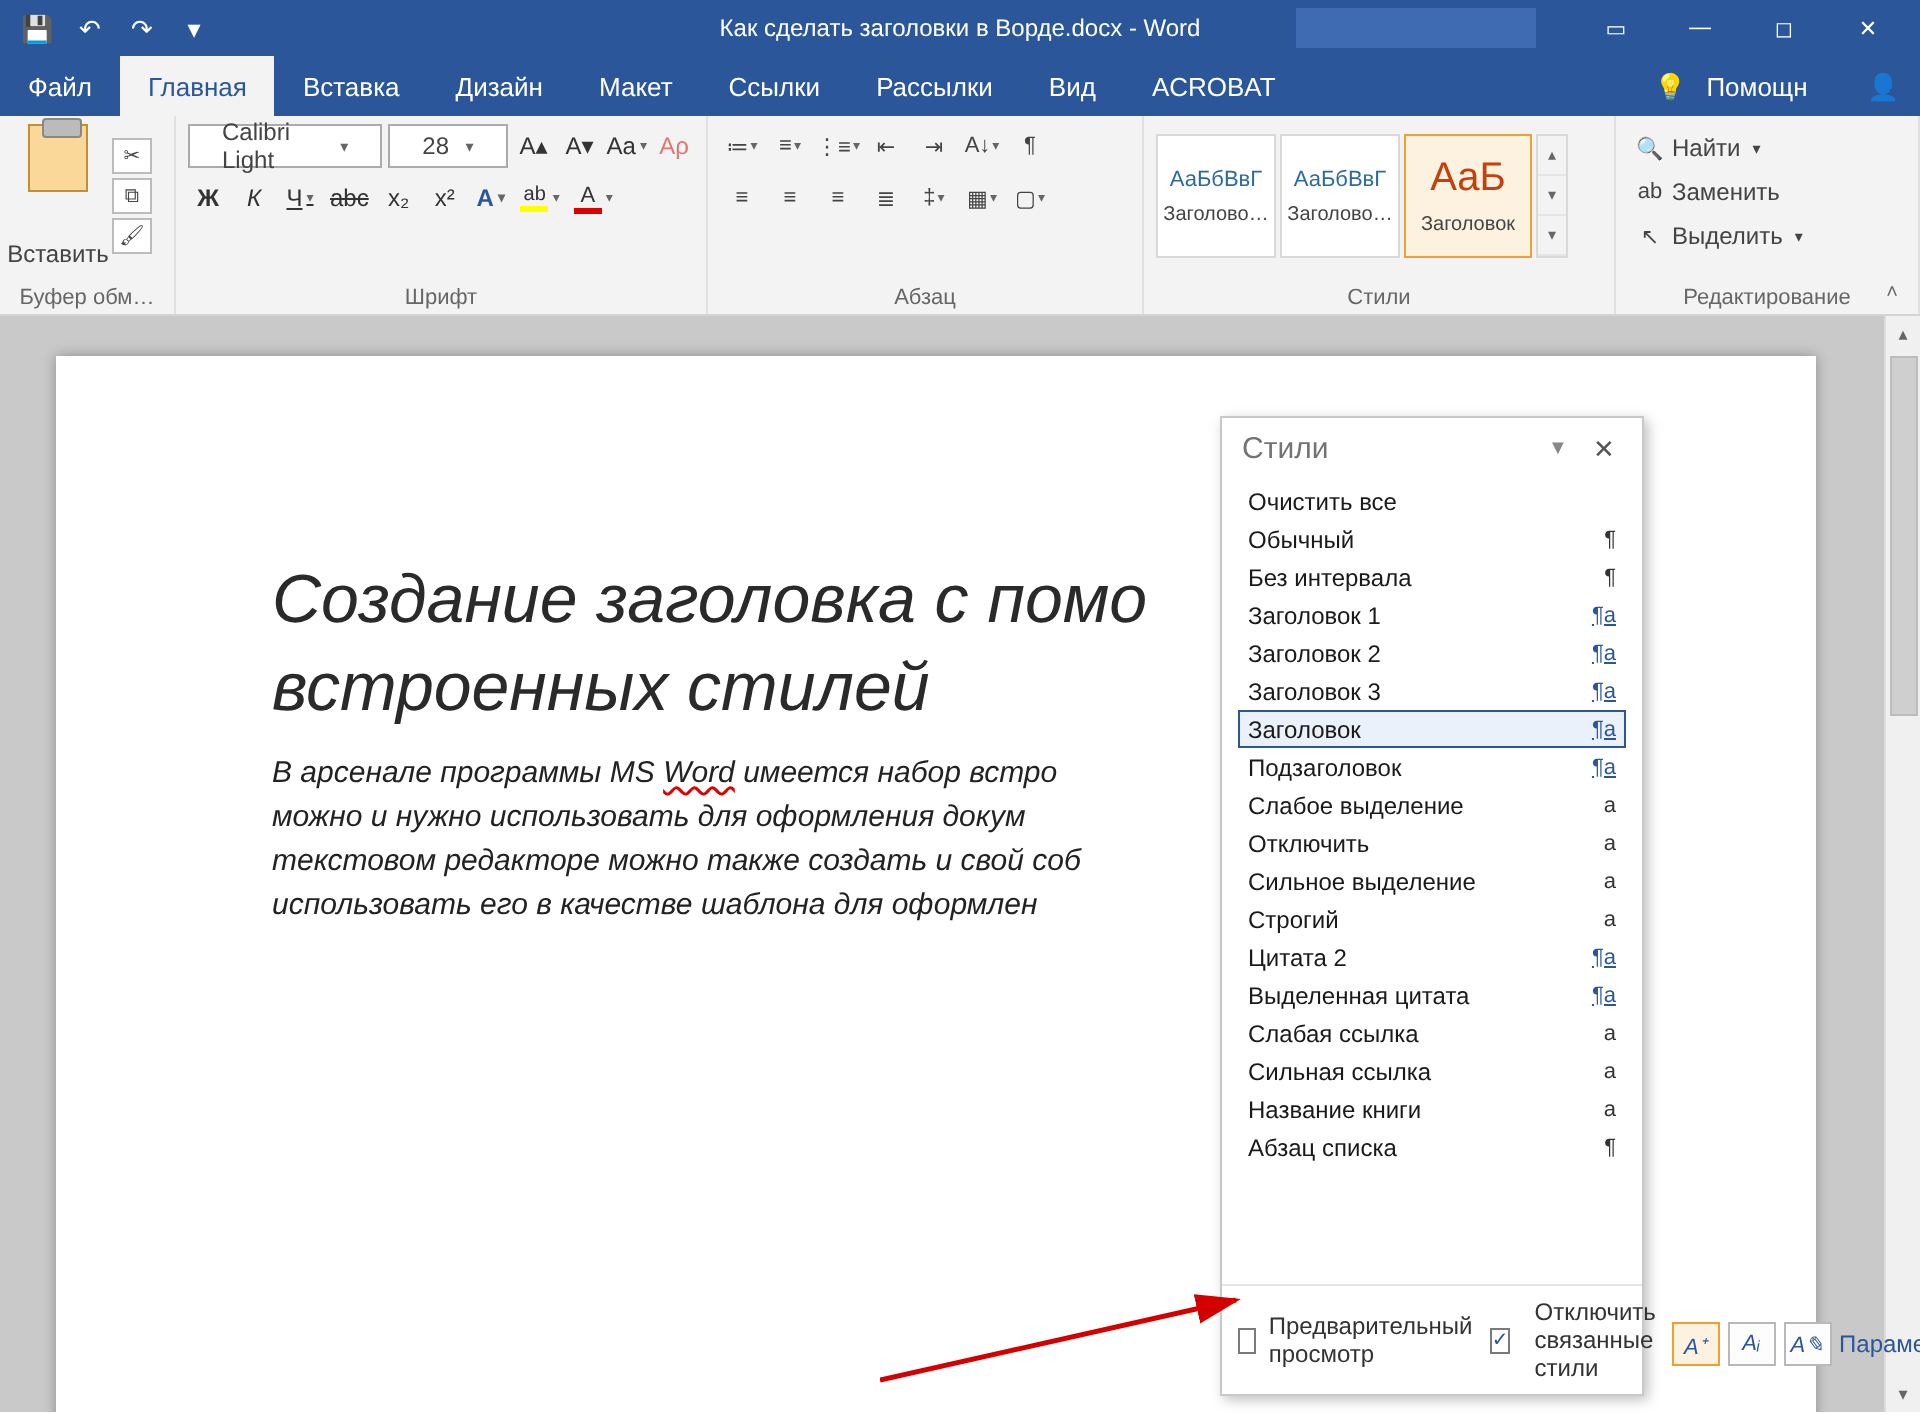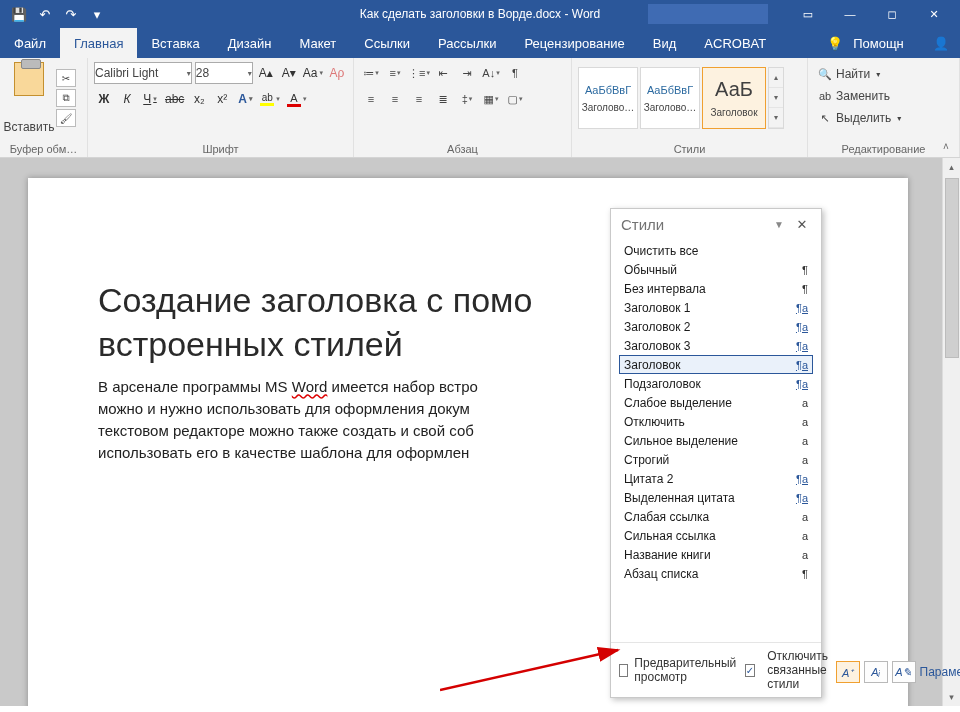--- a/index.html
+++ b/index.html
@@ -30,55 +30,55 @@
 .paste-big { display:flex; flex-direction:column; align-items:center; justify-content:center; width:46px;gap:20px; }
 .paste-icon { width: 30px; height: 36px; background: #f9d89a; border: 1px solid #c4902f; position: relative; }
 .paste-icon::before { content:""; position:absolute; top:-4px; left:6px; width:18px; height:8px; background:#bbb; border:1px solid #888; border-radius:2px; }
 .paste-lbl { font-size:12px; margin-top:4px; }
 .clip-side { display:flex; flex-direction:column; gap:2px; justify-content:center; }
 .clip-side .sm { width:20px; height:18px; border:1px solid #bbb; background:#fff; font-size:10px; display:flex; align-items:center; justify-content:center; }
 
 
 .font-rows { display:flex; flex-direction:column; gap:4px; }
 .font-row { display:flex; align-items:center; gap:3px; }
-.combo { border:1px solid #ababab; background:#fff; height:22px; display:flex; align-items:center; padding:0 0; font-size:12px; }
+.combo { border:1px solid #ababab; background:#fff; height:22px; display:flex; align-items:center; padding:0 16px; font-size:12px; }
 .combo.font { width:108px; }
 .combo.size { width:64px; }
 .combo .arrow { margin-left:auto; font-size:8px; color:#666; }
 .fbtn { min-width:20px; height:22px; display:flex; align-items:center; justify-content:center; font-size:12px; color:#333; padding:0 2px; }
 .fbtn.drop::after { content:"▾"; font-size:7px; margin-left:2px; color:#666; }
 .fbtn .swatch-y { width:14px; height:3px; background:#ffff00; display:block; }
 .fbtn .swatch-r { width:14px; height:3px; background:#d00; display:block; }
 
 
 .para-rows { display:flex; flex-direction:column; gap:4px; }
 .para-row { display:flex; gap:2px; }
 .pbtn { width:22px; height:22px; display:flex; align-items:center; justify-content:center; font-size:11px; color:#444; }
 .pbtn.drop::after { content:"▾"; font-size:7px; margin-left:1px; color:#666; }
 
 
 .styles-gallery { display:flex; gap:2px; align-items:center; height:72px; }
 .style-item { width:60px; height:62px; border:1px solid #d9d9d9; background:#fff; display:flex; flex-direction:column; align-items:center; justify-content:center; padding:2px; }
 .style-item.big { width:64px; }
 .style-item .preview { font-size:11px; color:#2c6aa0; }
-.style-item .preview.big { font-size:20px; color:#404040; }
+.style-item .preview.big { font-size:20px; color:#c2410c; }
 .style-item .slabel { font-size:10px; color:#444; margin-top:6px; white-space:nowrap; overflow:hidden; text-overflow:ellipsis; width:100%; text-align:center; }
 .style-item.selected { border:1px solid #f0a030; background:#fdf2e0; }
 .gallery-scroll { width:16px; height:62px; border:1px solid #d9d9d9; display:flex; flex-direction:column; }
 .gallery-scroll div { flex:1; display:flex; align-items:center; justify-content:center; font-size:8px; color:#666; border-bottom:1px solid #e5e5e5; }
 
 
 .edit-col { display:flex; flex-direction:column; gap:2px; padding-top:2px; }
 .edit-item { display:flex; align-items:center; gap:4px; font-size:12px; height:20px; padding:0 4px; }
 .edit-item .ic { width:14px; text-align:center; font-size:11px; }
 
 
 .doc-area { position:absolute; top:158px; left:0; right:18px; bottom:6px; background:#c9c9c9; overflow:hidden; }
 .page { position:absolute; left:28px; top:20px; width:880px; height:1100px; background:#fff; box-shadow:0 0 6px rgba(0,0,0,0.3); }
-.content { padding: 100px 120px 0 70px; color:#1a1a1a; }
+.content { padding: 100px 120px 0 108px; color:#1a1a1a;font-style:italic; }
 .content h1 { font-family: "Calibri Light", "Segoe UI Light", sans-serif; font-weight:300; font-size:34px; color:#2a2a2a; line-height:1.3; margin-bottom:10px; }
 .content p { font-size:15px; line-height:1.45; color:#222; }
 .content .redund { border-bottom:1px wavy #d00; text-decoration: underline wavy #d00; }
 
 
 .vscroll { position:absolute; right:0; top:158px; bottom:6px; width:18px; background:#f0f0f0; border-left:1px solid #dcdcdc; display:flex; flex-direction:column; }
 .vscroll .arrow { height:18px; display:flex; align-items:center; justify-content:center; font-size:9px; color:#666; }
 .vscroll .thumb { position:absolute; top:20px; left:2px; width:14px; height:180px; background:#cfcfcf; border:1px solid #bcbcbc; }
 
 
@@ -125,21 +125,20 @@
 </div>
 
 <div class="ribbon-tabs">
   <div class="tab">Файл</div>
   <div class="tab active">Главная</div>
   <div class="tab">Вставка</div>
   <div class="tab">Дизайн</div>
   <div class="tab">Макет</div>
   <div class="tab">Ссылки</div>
   <div class="tab">Рассылки</div>
-  <div class="tab">Рецензирование</div>
   <div class="tab">Вид</div>
   <div class="tab">ACROBAT</div>
   <div class="right-tools">
     <span>💡</span>
     <span>Помощн</span>
     <span style="margin-left:20px;">👤</span>
   </div>
 </div>
 
 <div class="ribbon">

